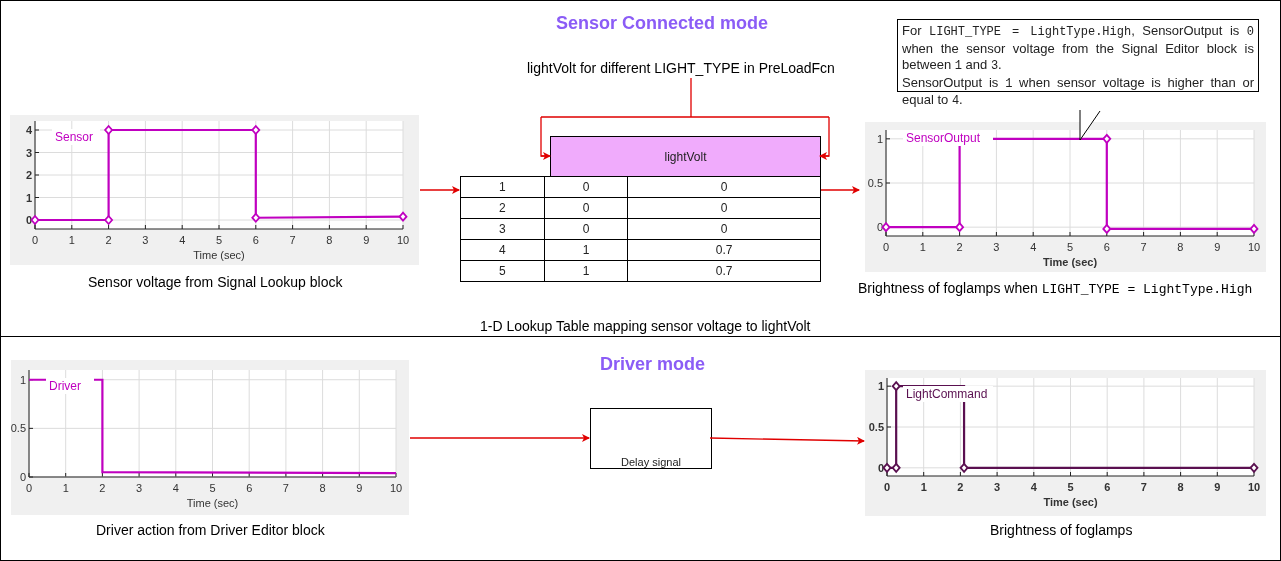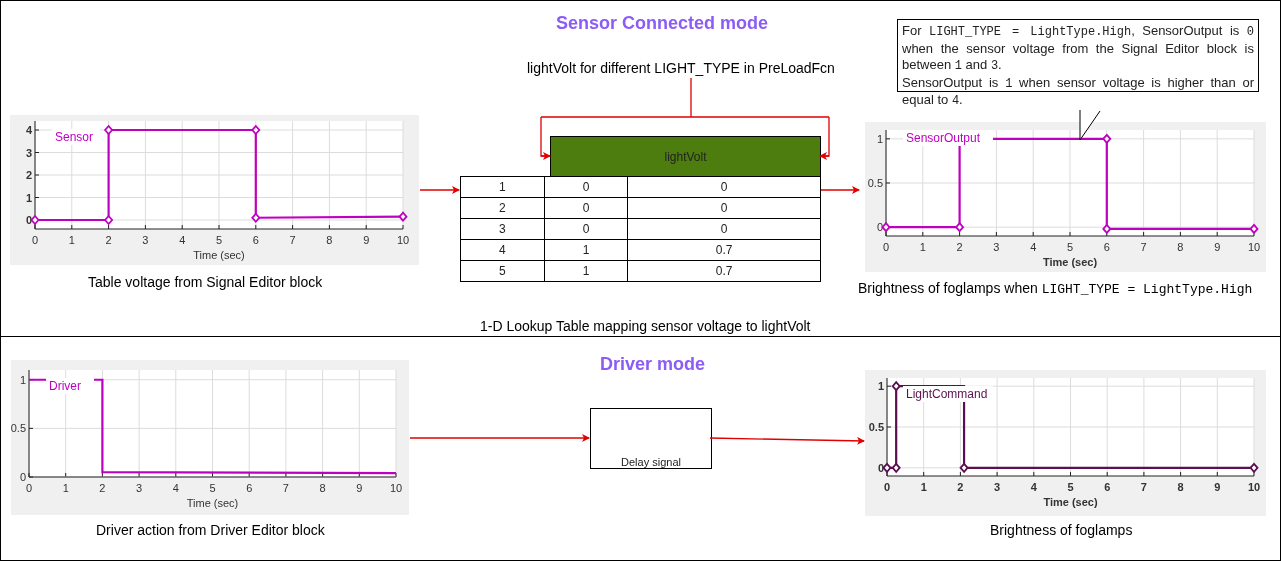--- a/index.html
+++ b/index.html
@@ -6,21 +6,21 @@
   body { width: 1281px; height: 561px; position: relative; overflow: hidden; font-family: "Liberation Sans", sans-serif; color: #222; }
   .frame { position: absolute; left: 0; top: 0; width: 1279px; height: 559px; border: 1px solid #000; }
   .divider { position: absolute; left: 0; top: 336px; width: 1281px; height: 1px; background: #000; }
   .section-title { position: absolute; font-weight: bold; font-size: 18px; color: #8b5cf6; }
   .caption { position: absolute; font-size: 14px; color: #000000; white-space: nowrap; }
   .mono { font-family: "Liberation Mono", monospace; font-size: 13px; }
   .plot { position: absolute; background: #f0f0f0; }
   .plot svg { position: absolute; left: 0; top: 0; }
   .lut { position: absolute; border-collapse: collapse; font-size: 12px; }
   .lut td { border: 1px solid #000; text-align: center; padding: 0; background: #fff; }
-  .lut-head { position: absolute; border: 1px solid #000; background: #4d7c0f; font-size: 12px; display: flex; align-items: center; justify-content: center; }
+  .lut-head { position: absolute; border: 1px solid #000; background: #f0abfc; font-size: 12px; display: flex; align-items: center; justify-content: center; }
   .block { position: absolute; border: 1px solid #000; background: #fff; font-size: 11px; display: flex; align-items: flex-end; justify-content: center; }
   .callout { position: absolute; left: 897px; top: 19px; width: 362px; height: 73px; border: 1px solid #000; background: #fff; font-size: 13px; line-height: 16.5px; padding: 3px 4px; box-sizing: border-box; text-align: justify; }
   .callout .mono { font-size: 12px; }
   svg.arrows { position: absolute; left: 0; top: 0; pointer-events: none; }
 </style>
 </head>
 <body>
 
 <div class="frame"></div>
 <div class="divider"></div>
@@ -301,21 +301,21 @@
       <path d="M22,93.83333333333333 L25.5,97.83333333333333 L22,101.83333333333333 L18.5,97.83333333333333 Z" fill="#fff" stroke="#5a1050" stroke-width="1.8"></path>
       <path d="M31.175,93.83333333333333 L34.675,97.83333333333333 L31.175,101.83333333333333 L27.675,97.83333333333333 Z" fill="#fff" stroke="#5a1050" stroke-width="1.8"></path>
       <path d="M31.175,12.166666666666671 L34.675,16.16666666666667 L31.175,20.16666666666667 L27.675,16.16666666666667 Z" fill="#fff" stroke="#5a1050" stroke-width="1.8"></path>
       <path d="M99.07000000000001,93.83333333333333 L102.57000000000001,97.83333333333333 L99.07000000000001,101.83333333333333 L95.57000000000001,97.83333333333333 Z" fill="#fff" stroke="#5a1050" stroke-width="1.8"></path>
       <path d="M389,93.83333333333333 L392.5,97.83333333333333 L389,101.83333333333333 L385.5,97.83333333333333 Z" fill="#fff" stroke="#5a1050" stroke-width="1.8"></path>
       <rect x="38" y="16" width="90" height="16" fill="#fff"></rect>
       <text x="41" y="28" font-size="12" fill="#5a1050" font-family="Liberation Sans, sans-serif">LightCommand</text>
     </svg>
   </div>
 
-<div class="caption" style="left:88px; top:274px;">Table voltage from Signal Editor block</div>
+<div class="caption" style="left:88px; top:274px;">Sensor voltage from Signal Lookup block</div>
 <div class="caption" style="left:858px; top:280px;"><span>Brightness of foglamps when </span><span class="mono">LIGHT_TYPE = LightType.High</span></div>
 <div class="caption" style="left:96px; top:522px;">Driver action from Driver Editor block</div>
 <div class="caption" style="left:990px; top:522px;">Brightness of foglamps</div>
 
 <svg class="arrows" width="1281" height="561">
   <defs>
     <marker id="ah" markerWidth="8" markerHeight="8" refX="7" refY="4" orient="auto" markerUnits="userSpaceOnUse">
       <path d="M0,0 L8,4 L0,8 L2,4 Z" fill="#e00000"></path>
     </marker>
   </defs>

